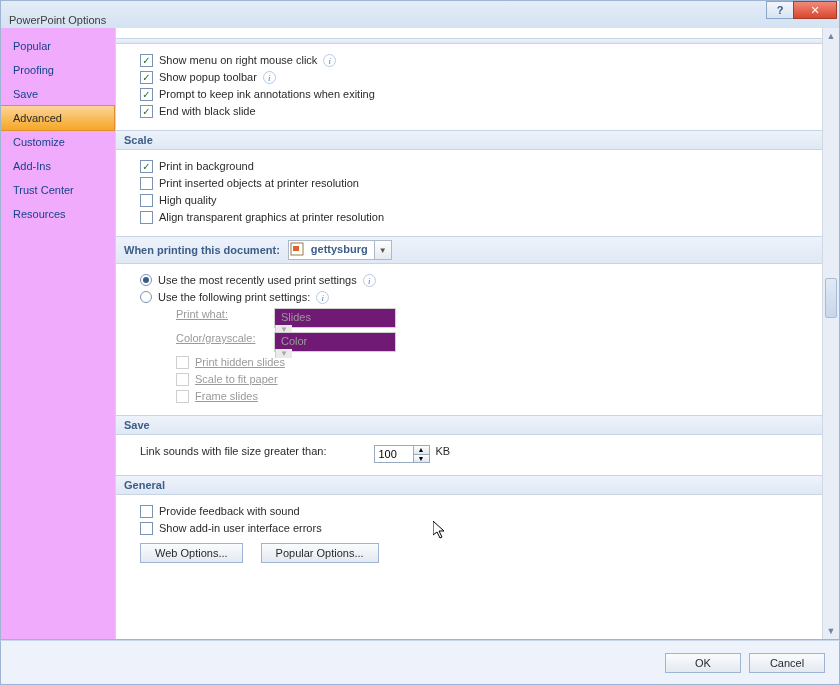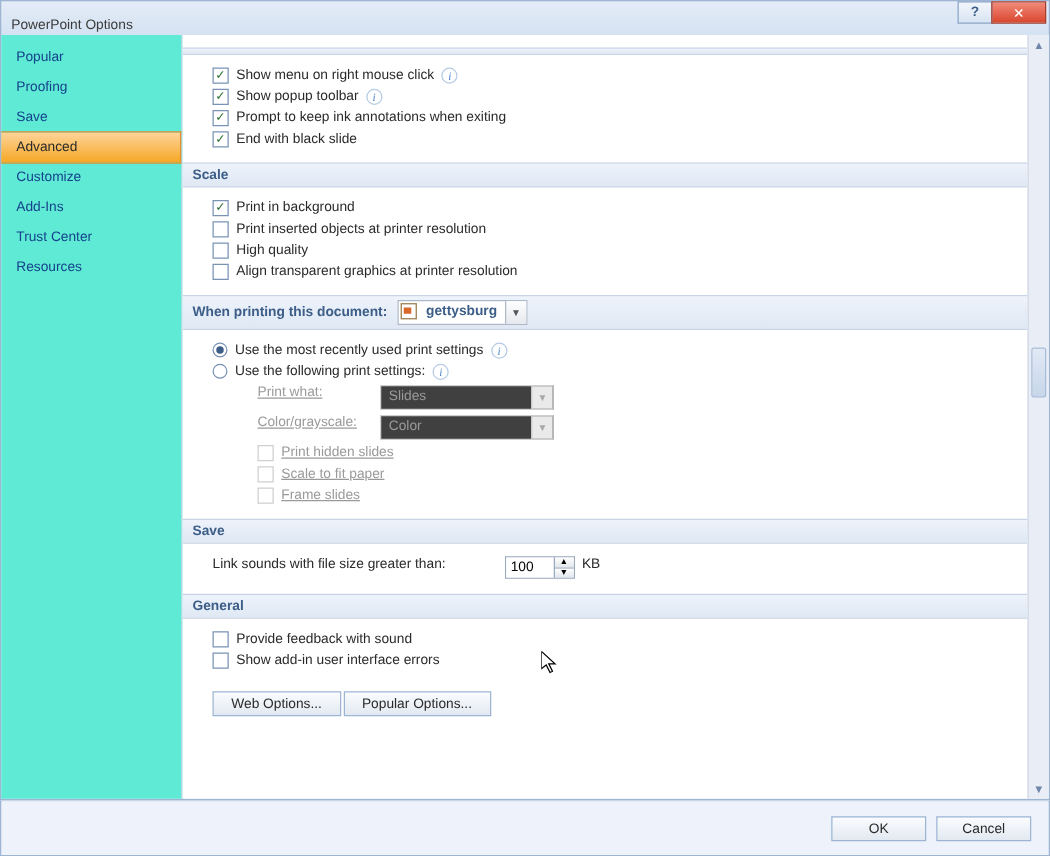--- a/index.html
+++ b/index.html
@@ -7,21 +7,21 @@
 
 .titlebar { height: 40px; background: linear-gradient(#e4ecf7, #cedef0); border: 1px solid #9db5d3; display: flex; align-items: center; padding-left: 8px; position: relative; }
 .titlebar .title { color: #3b3b3b; }
 .titlebar .controls { position: absolute; right: 2px; top: 0; display: flex; }
 .titlebar .ctl { width: 28px; height: 18px; border: 1px solid #8aa6c9; background: linear-gradient(#f2f6fb,#d8e4f2); display: flex; align-items: center; justify-content: center; font-size: 12px; color: #3b5d87; margin-left: -1px; }
 .titlebar .ctl.help span { font-weight: bold; }
 .titlebar .ctl.close { background: linear-gradient(#f28a7a,#d9462e); color: #fff; border-color: #a63c2a; width: 44px; }
 
 .dialog-body { position: absolute; top: 28px; left: 0; right: 0; bottom: 45px; border: 1px solid #9db5d3; border-top: none; background: #fff; display: flex; }
 
-.sidebar { width: 145px; background: #5eead4; border-right: 1px solid #c9d7e8; padding-top: 6px; }
+.sidebar { width: 115px; background: #f0abfc; border-right: 1px solid #c9d7e8; padding-top: 6px; }
 .sidebar .item { padding: 6px 10px 6px 12px; color: #15428b; cursor: default; }
 .sidebar .item.selected { background: linear-gradient(#fdd49a, #f6a724); border: 1px solid #e0902f; border-left: none; margin-top: -1px; margin-bottom: -1px; color: #2a2a2a; }
 
 .content-wrap { flex: 1; position: relative; overflow: hidden; }
 .content-scroll { position: absolute; top: 0; left: 0; right: 17px; bottom: 0; overflow-y: auto; padding: 10px 0 10px 0; background: #fff; }
 .vscroll { position: absolute; top: 0; right: 0; bottom: 0; width: 17px; background: #e9eef6; border-left: 1px solid #d0d8e4; }
 .vscroll .arrow { position: absolute; left: 0; right: 0; height: 16px; display:flex;align-items:center;justify-content:center;color:#6f86a8;font-size:9px;}
 .vscroll .arrow.up { top: 0; }
 .vscroll .arrow.dn { bottom: 0; }
 .vscroll .grip { position: absolute; left: 2px; right: 2px; height: 40px; top: 250px; background: linear-gradient(#e1e9f5,#c7d6ea); border:1px solid #a9bcd7; border-radius:2px;}
@@ -33,21 +33,21 @@
 .row { display: flex; gap: 6px; padding: 2px 0; }
 .cb { width: 13px; height: 13px; border: 1px solid #7a93b5; background: #fff; display: inline-flex; align-items: center; justify-content: center; flex-shrink:0;}
 .cb.checked::after { content: "✓"; font-size: 10px; color: #2a6c2a; line-height: 1; }
 .radio { width: 12px; height: 12px; border: 1px solid #7a93b5; border-radius: 50%; background:#fff; display:inline-flex;align-items:center;justify-content:center;flex-shrink:0;}
 .radio.checked::after { content: ""; width: 6px; height: 6px; background: #3b5d87; border-radius: 50%; }
 .lbl { color: #2a2a2a; }
 .lbl.dis { color: #9a9a9a; text-decoration: underline; }
 .info { width: 13px; height: 13px; border: 1px solid #b5cbe6; border-radius: 50%; display: inline-flex; align-items: center; justify-content: center; font-size: 9px; font-style: italic; color: #4d80c6; font-family: Georgia, serif; }
 
 .combo { display: inline-flex; border: 1px solid #adb9c9; background: #fff; height: 20px; }
-.combo.dis { background:#404040; color:#9a9a9a; border-color:#cfcfcf;}
+.combo.dis { background:#701a75; color:#9a9a9a; border-color:#cfcfcf;flex-direction:column;}
 .combo .val { padding: 2px 6px; min-width: 60px; }
 .combo .arrow { width: 17px; border-left: 1px solid #adb9c9; display: flex; align-items:center; justify-content:center; background: linear-gradient(#fefefe,#e6e9ee); font-size: 8px; color:#555;}
 .combo .arrow.dis { background:#eaeaea; border-color:#cfcfcf; color:#aaa;}
 .doc-icon { width:16px; height:16px; display:inline-flex;align-items:center;justify-content:center;}
 
 .spin { display:inline-flex; border:1px solid #99a9be;margin-left:29px; }
 .spin .val { width: 38px; padding:2px 4px; background:#fff;}
 .spin .arrows { width:16px; display:flex; flex-direction:column; border-left:1px solid #99a9be;}
 .spin .arrows div { flex:1; display:flex;align-items:center;justify-content:center;font-size:7px; background:linear-gradient(#fefefe,#e2e6ec); }
 .spin .arrows div:first-child { border-bottom:1px solid #99a9be;}
@@ -210,21 +210,21 @@
         </div>
       <div class="opt-group">
         <div class="row">
             <span class="cb"></span>
             <span class="lbl">Provide feedback with sound</span>
           </div>
         <div class="row">
             <span class="cb"></span>
             <span class="lbl">Show add-in user interface errors</span>
           </div>
-        <div class="row" style="gap:2px;margin-top:14px;">
+        <div class="row" style="gap:18px;margin-top:4px;">
           <span class="btn"><span>Web Options...</span></span>
           <span class="btn"><span>Popular Options...</span></span>
         </div>
       </div>
 
     </div>
     <div class="vscroll">
       <div class="arrow up">▲</div>
       <div class="grip"></div>
       <div class="arrow dn">▼</div>

